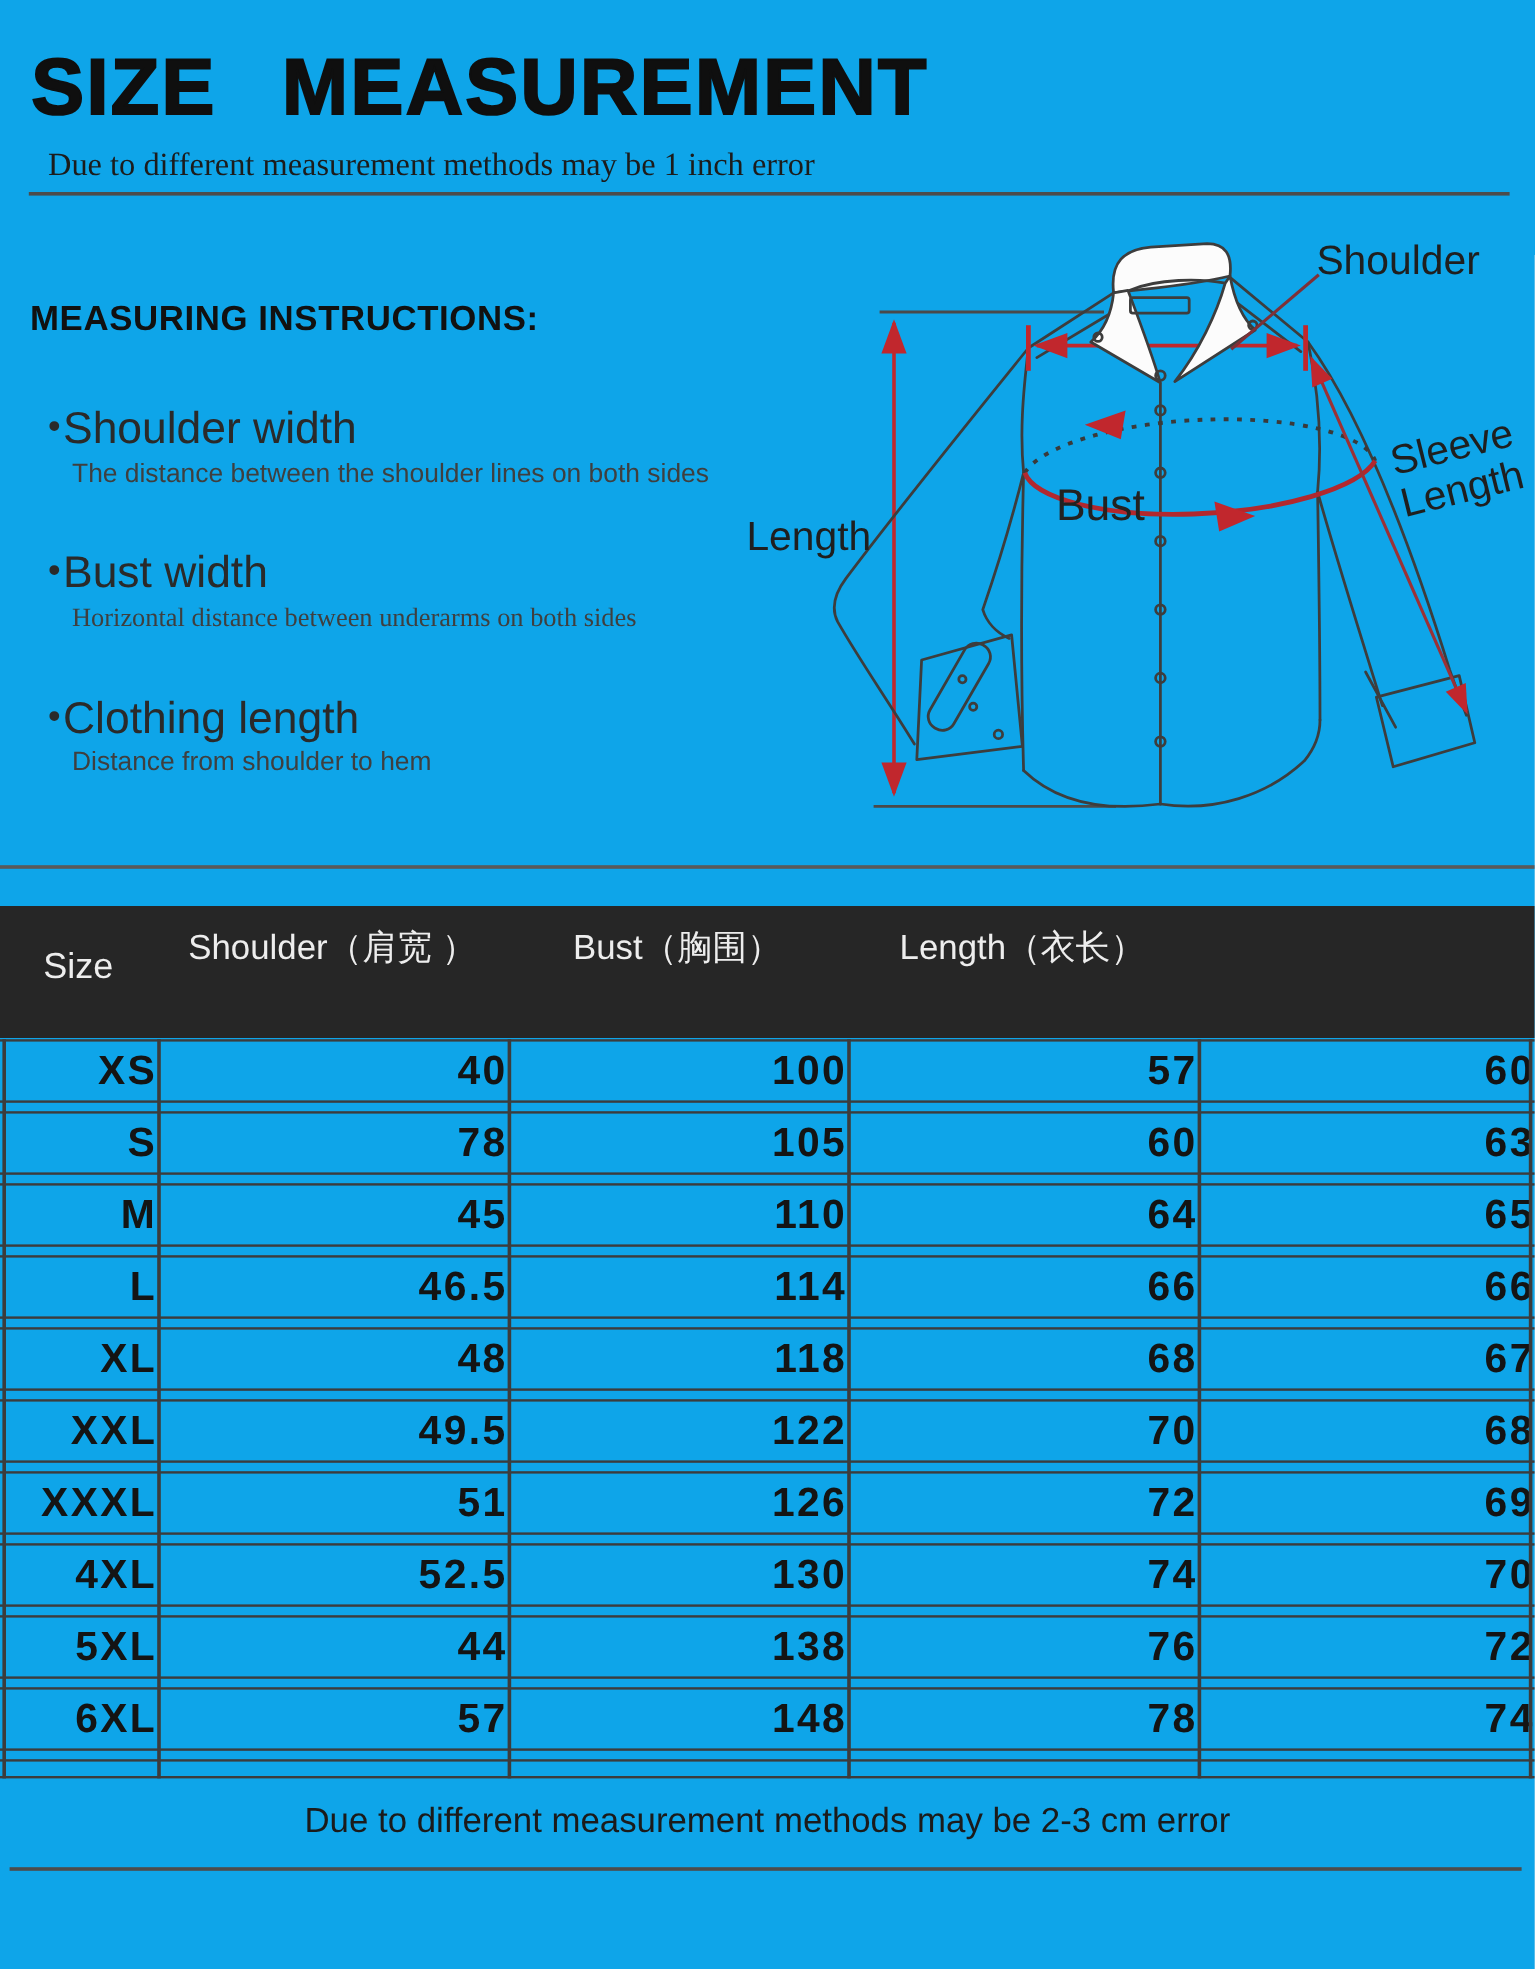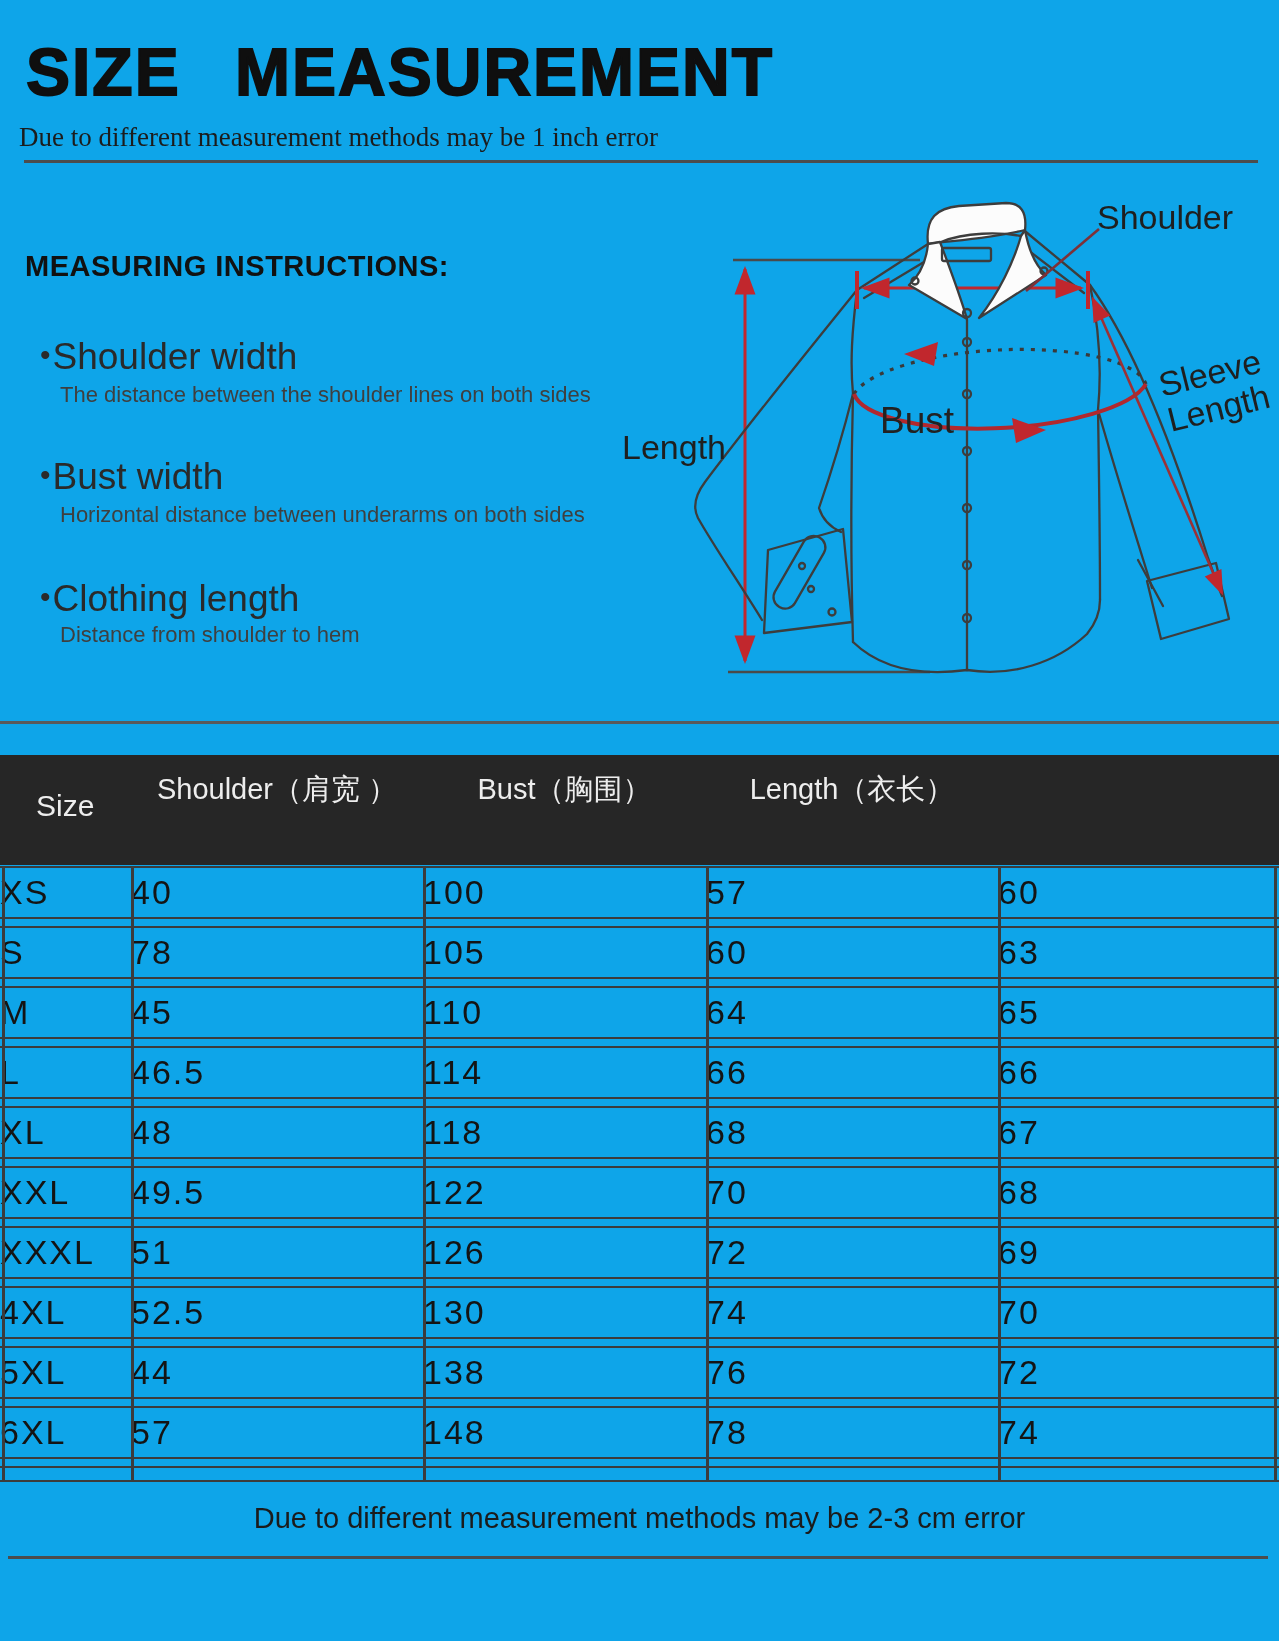--- a/index.html
+++ b/index.html
@@ -3,30 +3,30 @@
 <meta charset="utf-8">
 <style>
   html,body{margin:0;padding:0;background:#e9e9e9;}
   .canvas{position:relative;width:1279px;height:1641px;margin:0 auto;background:#0ea5e9;
           overflow:hidden;font-family:"Liberation Sans",sans-serif;color:#161616;}
   .abs{position:absolute;}
 
   
   .title{left:26px;top:34px;font-size:66px;font-weight:700;letter-spacing:2px;word-spacing:34px;
          color:#0f0f0f;-webkit-text-stroke:1.8px #0f0f0f;white-space:nowrap;}
-  .subtitle{left:19px;top:122px;font-family:"Liberation Serif",serif;font-size:27px;color:#1c1c1c;}
+  .subtitle{left:40px;top:122px;font-family:"Liberation Serif",serif;font-size:27px;color:#1c1c1c;}
   .rule-top{left:24px;top:160px;width:1234px;height:3px;background:#4c4c4c;}
 
   
   .mi-heading{left:25px;top:250px;font-size:29px;font-weight:700;letter-spacing:.5px;color:#111;}
   .term{font-size:37px;color:#2a2a2a;left:40px;white-space:nowrap;}
   .term .bullet{font-size:30px;vertical-align:4px;margin-right:2px;}
   .desc{font-size:22px;color:#3f3f3f;left:60px;white-space:nowrap;}
   .t1{top:336px;} .d1{top:382px;}
-  .t2{top:456px;} .d2{top:502px;}
+  .t2{top:456px;} .d2{top:502px;font-family:Liberation Serif, serif;}
   .t3{top:578px;} .d3{top:622px;}
 
   
   .diagram{left:610px;top:172px;width:669px;height:520px;}
   .diagram svg{position:absolute;left:0;top:0;}
   .dlabel{position:absolute;color:#1f1f1f;font-size:34px;white-space:nowrap;}
   .lab-shoulder{left:487px;top:26px;}
   .lab-sleeve{left:545px;top:196px;line-height:1.06;transform:rotate(-14deg);transform-origin:left top;}
   .lab-length{left:12px;top:256px;}
   .lab-bust{left:270px;top:228px;font-size:37px;font-weight:500;color:#222;}
@@ -38,21 +38,21 @@
   .h-size{left:36px;top:34px;font-size:30px;}
   .h-col{top:15px;font-size:29px;text-align:center;}
   .h-shoulder{left:131px;width:292px;}
   .h-bust{left:423px;width:283px;}
   .h-length{left:706px;width:292px;}
   .h-sleeve{left:998px;width:281px;}
 
   .tbody{left:0;top:866px;width:1279px;}
   .trow{height:53px;box-sizing:border-box;border-top:2.5px solid #3c3c3c;border-bottom:2.5px solid #3c3c3c;
         margin-bottom:7px;display:flex;align-items:center;}
-  .trow div{text-align:left;font-size:34px;font-weight:400;color:#141414;letter-spacing:2px;}
+  .trow div{text-align:right;font-size:34px;font-weight:700;color:#141414;letter-spacing:2px;}
   .c0{width:131px;} .c1{width:292px;} .c2{width:283px;} .c3{width:292px;} .c4{flex:1;}
   .stub{height:16px;box-sizing:border-box;border-top:2.5px solid #3c3c3c;border-bottom:2.5px solid #3c3c3c;}
   .vline{position:absolute;top:866px;height:616px;width:2.5px;background:#3c3c3c;}
   .v0{left:2px;} .v1{left:131px;} .v2{left:423px;} .v3{left:706px;} .v4{left:998px;} .v5{left:1274px;}
 
   
   .footer-note{left:0;top:1502px;width:1279px;text-align:center;font-size:29px;color:#1b1b1b;}
   .footer-rule{left:8px;top:1556px;width:1260px;height:2.5px;background:#4c4c4c;}
 </style>
 </head>

